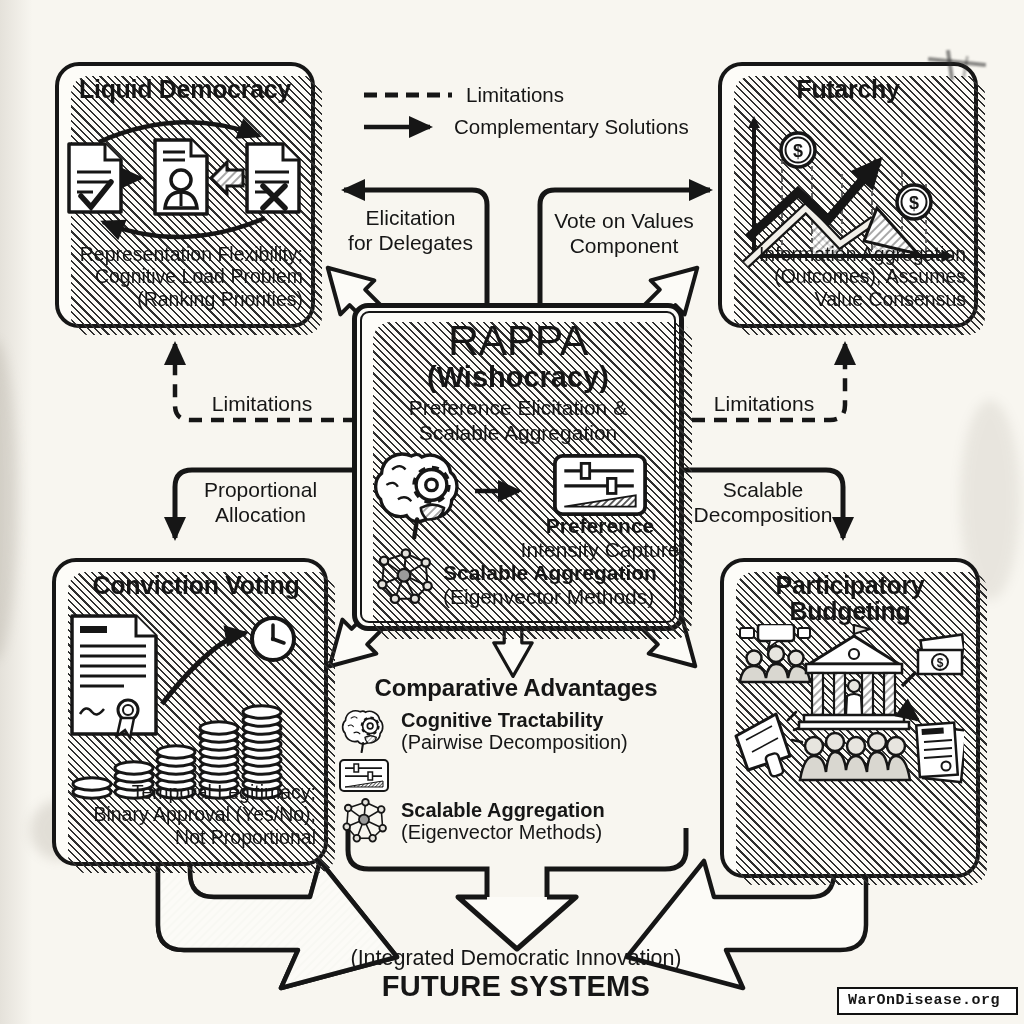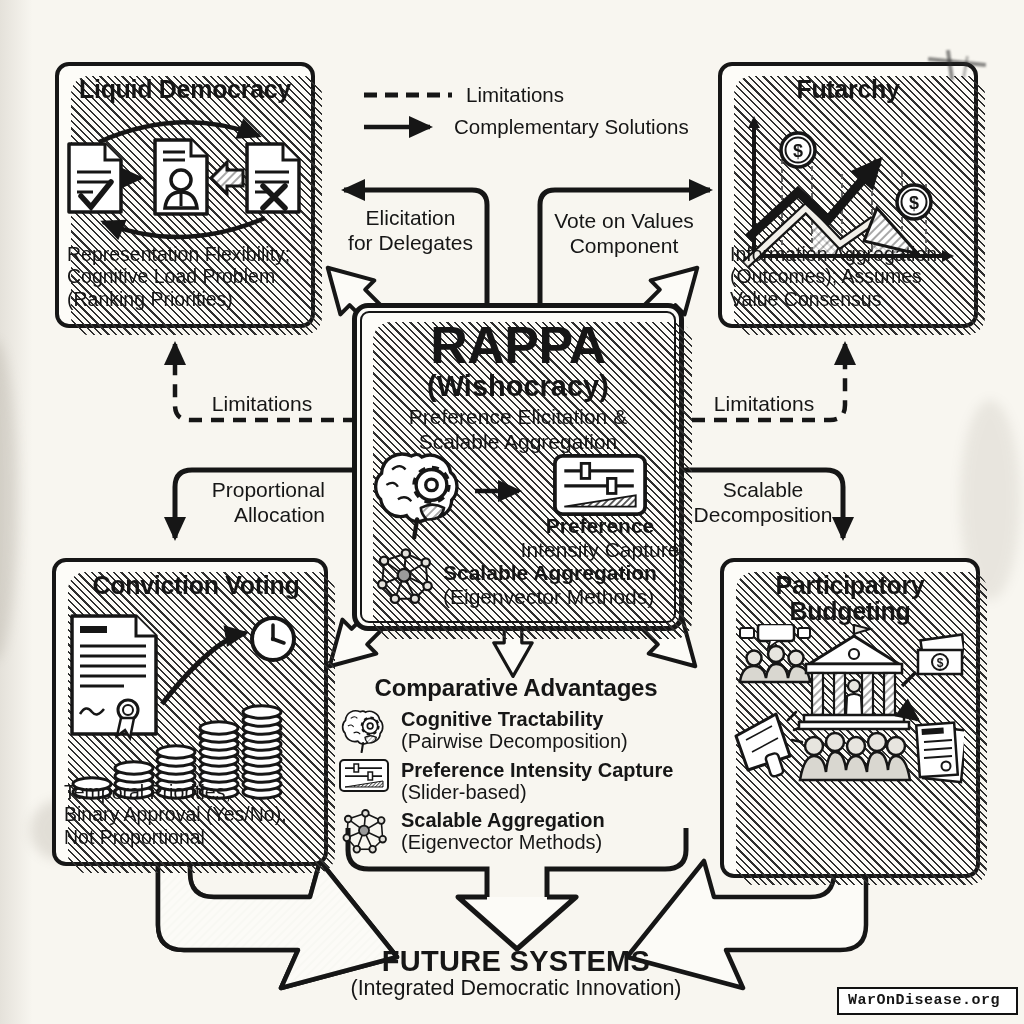--- a/index.html
+++ b/index.html
@@ -9,57 +9,57 @@
     background:
       radial-gradient(145% 120% at 52% 42%, rgba(0,0,0,0) 60%, rgba(121,112,94,.22) 100%),
       linear-gradient(90deg, rgba(110,100,85,.14), rgba(0,0,0,0) 3.2%),
       #f8f6f0;
   }
   svg{display:block;}
   #connectors{position:absolute;left:0;top:0;z-index:0;}
   .smudge{position:absolute;border-radius:50%;background:#7d7566;filter:blur(6px);opacity:.22;z-index:1;}
   .streak{position:absolute;background:#2c2c2c;filter:blur(1.2px);opacity:.55;z-index:3;}
 
-  .box{position:absolute;border:4.5px solid #161616;border-radius:14px;background:#fdfcf8;z-index:2;}
+  .box{position:absolute;border:4.5px solid #161616;border-radius:24px;background:#fdfcf8;z-index:2;}
   .box::after{content:"";position:absolute;top:10px;left:12px;right:-11px;bottom:-11px;border-radius:18px;
     background:repeating-linear-gradient(45deg,#2f2f2f 0 1.6px,transparent 1.6px 5.2px);z-index:-1;}
   #box-ld{left:55px;top:62px;width:252px;height:258px;}
   #box-fut{left:718px;top:62px;width:252px;height:258px;}
   #box-cv{left:52px;top:558px;width:256px;height:300px;padding-left:12px;}
   #box-pb{left:720px;top:558px;width:252px;height:312px;}
   #box-rappa{left:352px;top:303px;width:322px;height:318px;border-width:5px;border-radius:16px;}
   #box-rappa::after{top:14px;left:16px;right:-13px;bottom:-13px;}
   .rappa-inner{position:absolute;inset:3px;border:2.5px solid #161616;border-radius:9px;pointer-events:none;}
 
   .box-title{font-weight:bold;font-size:25px;text-align:center;margin-top:10px;letter-spacing:-.3px;line-height:1.05;}
   .pre{white-space:pre-line;}
-  .box-desc{position:absolute;left:8px;right:8px;text-align:left;font-size:19.5px;line-height:1.17;white-space:pre-line;}
+  .box-desc{position:absolute;left:8px;right:8px;text-align:right;font-size:19.5px;line-height:1.17;white-space:pre-line;}
   #box-ld .box-desc{bottom:13px;}
   #box-fut .box-desc{bottom:13px;}
   #box-cv .box-desc{bottom:13px;}
   #box-pb .box-desc{bottom:12px;font-size:19px;}
   .icon-svg{position:absolute;}
 
   .edge-label{position:absolute;text-align:center;font-size:21px;line-height:1.18;white-space:pre-line;z-index:3;}
   .legend-text{position:absolute;font-size:20.5px;z-index:3;}
 
   
-  #rappa-title{font-weight:bold;font-size:52px;line-height:1.0;text-align:center;margin-top:11px;letter-spacing:-.5px;}
+  #rappa-title{font-weight:normal;font-size:43px;line-height:1.0;text-align:center;margin-top:11px;letter-spacing:-.5px;}
   #rappa-subtitle{font-weight:bold;font-size:29px;text-align:center;line-height:1.05;}
   #rappa-tagline{font-size:21px;text-align:center;line-height:1.15;margin-top:4px;white-space:pre-line;}
   .rp-abs{position:absolute;}
   #rappa-caption{left:150px;top:206px;width:186px;text-align:center;font-size:21px;line-height:1.12;}
   #rappa-caption b{display:block;}
   #rappa-f2{left:86px;top:253px;width:225px;font-size:21px;line-height:1.12;}
   #rappa-f2 b{display:block;}
 
   
   #comparative{position:absolute;left:338px;top:674px;width:356px;z-index:2;}
   #comparative h3{margin:0 0 6px 0;font-size:24px;text-align:center;letter-spacing:-.2px;}
-  .ca-item{display:flex;gap:11px;margin-bottom:6px;}
+  .ca-item{display:flex;align-items:center;gap:11px;margin-bottom:6px;}
   .ca-icon{flex:0 0 52px;display:flex;justify-content:center;}
   .ca-text b{display:block;font-size:20px;line-height:1.1;}
   .ca-text span{display:block;font-size:20px;line-height:1.1;}
 
   #future{position:absolute;left:260px;top:946px;width:512px;text-align:center;z-index:3;}
   #future-title{font-size:29px;font-weight:bold;letter-spacing:.3px;line-height:1.05;}
   #future-subtitle{font-size:21.5px;line-height:1.15;}
 
   #watermark{position:absolute;right:6px;bottom:9px;border:2px solid #111;background:#fff;
     font-family:"Liberation Mono","DejaVu Sans Mono",monospace;font-weight:bold;font-size:15px;
@@ -263,21 +263,21 @@
           <use href="#gcoin" transform="translate(198,162)"></use>
           <use href="#gcoin" transform="translate(198,154)"></use>
           <use href="#gcoin" transform="translate(198,146)"></use>
           <use href="#gcoin" transform="translate(198,138)"></use>
           <use href="#gcoin" transform="translate(198,130)"></use>
           <use href="#gcoin" transform="translate(198,122)"></use>
           <use href="#gcoin" transform="translate(198,114)"></use>
           <use href="#gcoin" transform="translate(198,106)"></use>
       </g>
     </svg>
-    <div class="box-desc">Temporal Priorities;
+    <div class="box-desc">Temporal Legitimacy;
 Binary Approval (Yes/No),
 Not Proportional</div>
   </div>
 
   <div class="box" id="box-pb">
     <div class="box-title pre">Participatory
 Budgeting</div>
     <svg class="icon-svg" style="left:8px;top:62px" width="232" height="170" viewBox="0 0 232 170">
       <g>
         <rect x="26" y="0" width="36" height="17" rx="3" fill="#fff" stroke="#161616" stroke-width="2.5"></rect>
@@ -385,21 +385,21 @@
 
   <div class="legend-text" style="left:466px;top:83px;">Limitations</div>
   <div class="legend-text" style="left:454px;top:115px;">Complementary Solutions</div>
 
   <div class="edge-label" style="left:538px;top:209px;width:172px;">Vote on Values
 Component</div>
   <div class="edge-label" style="left:328px;top:206px;width:165px;">Elicitation
 for Delegates</div>
   <div class="edge-label" style="left:192px;top:392px;width:140px;">Limitations</div>
   <div class="edge-label" style="left:694px;top:392px;width:140px;">Limitations</div>
-  <div class="edge-label" style="left:170px;top:478px;width:155px;text-align:right;">Proportional
+  <div class="edge-label" style="left:183px;top:478px;width:155px;">Proportional
 Allocation</div>
   <div class="edge-label" style="left:678px;top:478px;width:170px;">Scalable
 Decomposition</div>
 
   <div id="comparative">
     <h3>Comparative Advantages</h3>
     <div class="ca-item">
       <span class="ca-icon">
         <svg width="48" height="45" viewBox="0 0 100 95">
             <use href="#sym-brain"></use>
@@ -409,38 +409,34 @@
         <b>Cognitive Tractability</b>
         <span>(Pairwise Decomposition)</span>
       </span>
     </div>
     <div class="ca-item">
       <span class="ca-icon">
         <svg width="50" height="33" viewBox="0 0 100 66">
             <use href="#sym-slider"></use>
           </svg>
       </span>
-      <span class="ca-text">
-        <b>Preference Intensity Capture</b>
-        <span>(Slider-based)</span>
-      </span>
     </div>
     <div class="ca-item">
       <span class="ca-icon">
         <svg width="46" height="46" viewBox="0 0 64 64">
             <use href="#sym-network"></use>
           </svg>
       </span>
       <span class="ca-text">
         <b>Scalable Aggregation</b>
         <span>(Eigenvector Methods)</span>
       </span>
     </div>
   </div>
 
   <div id="future">
+    <div id="future-subtitle">(Integrated Democratic Innovation)</div>
     <div id="future-title">FUTURE SYSTEMS</div>
-    <div id="future-subtitle">(Integrated Democratic Innovation)</div>
   </div>
 
   <div id="watermark">WarOnDisease.org</div>
 
 </div>
 
 </body></html>

